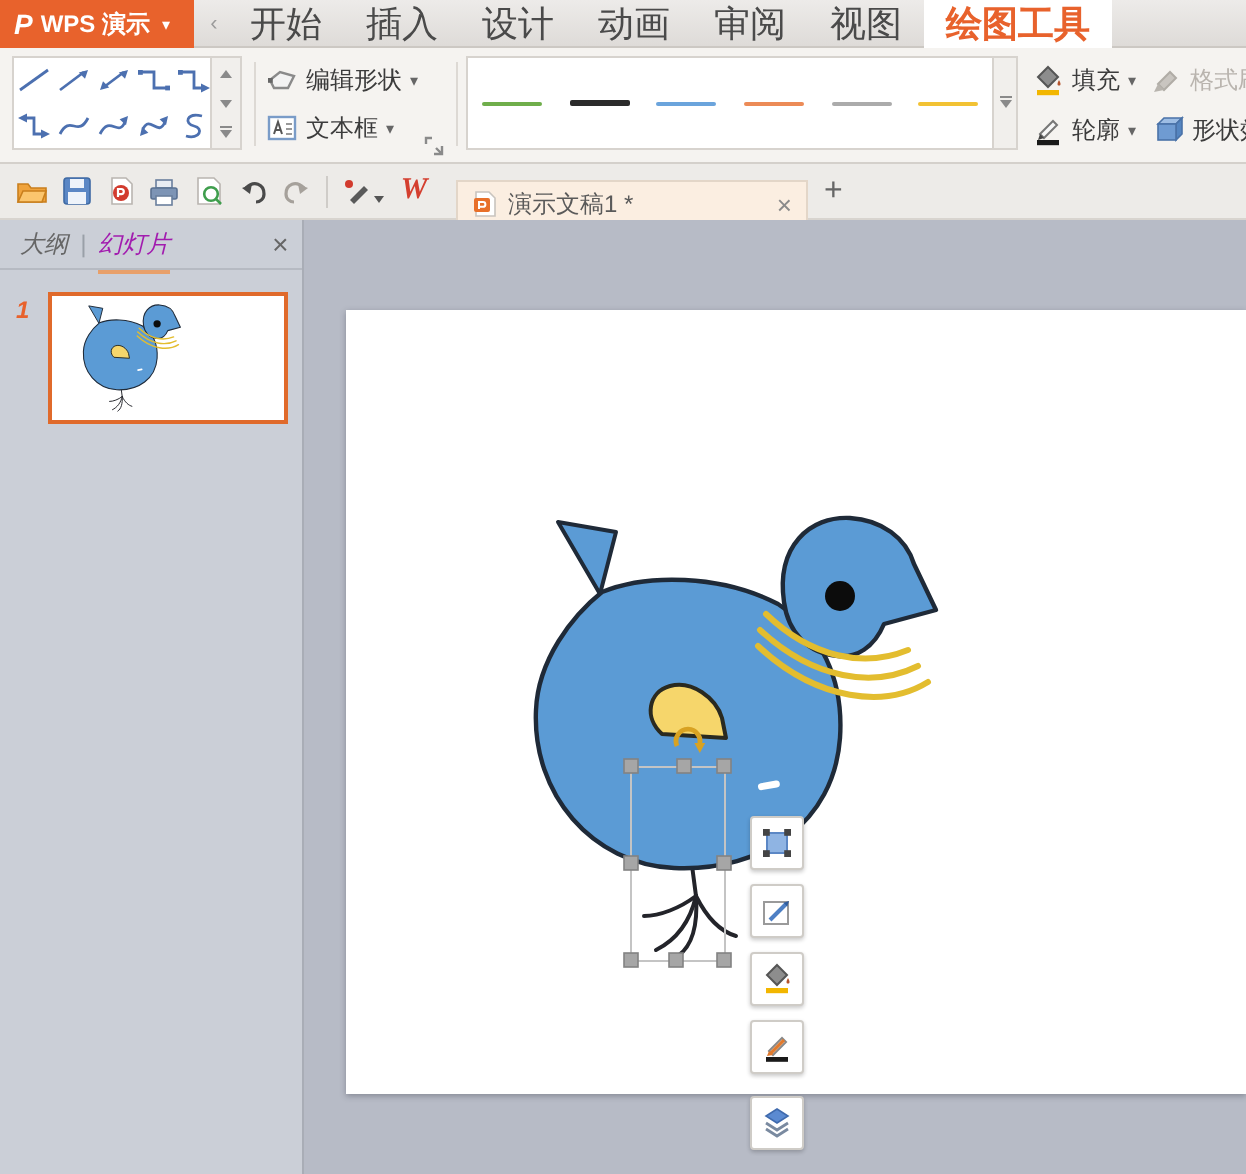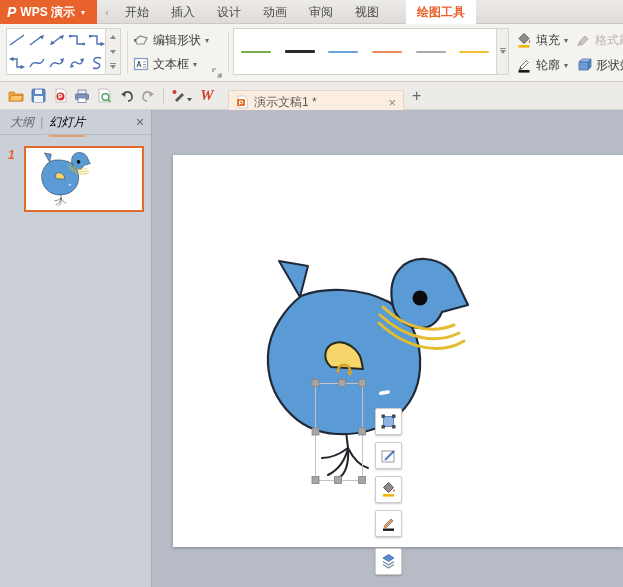--- a/index.html
+++ b/index.html
@@ -10,22 +10,22 @@
   
   .titlebar { position:absolute; left:0; top:0; width:623px; height:24px;
     background:linear-gradient(#edebe9,#dedbd8); border-bottom:1px solid #ccc8c3; }
   .wps-btn { position:absolute; left:0; top:0; width:97px; height:24px; background:#e8622c;
     color:#fff; display:flex; align-items:center; gap:4px; padding-left:7px; font-weight:bold; font-size:12px; cursor:default; }
   .wps-logo { font-style:italic; font-size:14px; font-weight:bold; }
   .caret-w { font-size:8px; margin-left:2px; }
   .chev { position:absolute; left:101px; top:4px; width:12px; height:16px; color:#9a9a9a;
     font-size:11px; text-align:center; line-height:16px; }
   .menu-tabs { position:absolute; left:114px; top:0; right:0; height:24px; display:flex; }
-  .mtab { height:24px; display:flex; align-items:center; padding:0 11px; color:#4a4a4a; font-size:12px; cursor:default; }
-  .mtab.active { background:#fff; color:#e8622c; font-weight:bold;margin-left:16px; }
+  .mtab { height:24px; display:flex; align-items:center; padding:0 11px; color:#4a4a4a; font-size:18px; cursor:default; }
+  .mtab.active { background:#fff; color:#e8622c; font-weight:bold; }
 
   
   .ribbon { position:absolute; left:0; top:24px; width:623px; height:58px; background:#f5f3f0; border-bottom:1px solid #d4d0cb; }
   .shape-gallery { position:absolute; left:6px; top:4px; width:100px; height:47px; background:#fff;
     border:1px solid #d7d3ce; display:grid; grid-template-columns:repeat(5,1fr); grid-template-rows:1fr 1fr; }
   .sg-cell { display:flex; align-items:center; justify-content:center; }
   .gal-scroll { position:absolute; left:106px; top:4px; width:15px; height:47px; background:#f1efec;
     border:1px solid #d7d3ce; border-left:none; display:flex; flex-direction:column; }
   .gal-scroll div { flex:1; display:flex; align-items:center; justify-content:center; }
   .tri-up { width:0; height:0; border-left:3px solid transparent; border-right:3px solid transparent; border-bottom:4px solid #8a8a8a; }
@@ -55,21 +55,21 @@
   .doc-tab .ttl { flex:1; color:#5a5a5a; font-size:12px; overflow:hidden; white-space:nowrap; }
   .doc-tab .cls { color:#8a8a8a; font-size:13px; cursor:default; }
   .newtab { margin-left:8px; color:#666; font-size:16px; cursor:default; }
 
   
   .content { position:absolute; left:0; top:110px; width:623px; height:477px; }
   .sidebar { position:absolute; left:0; top:0; width:152px; height:477px; background:#cbcfd7; border-right:1px solid #a9adb6;font-style:italic; }
   .panel-head { position:relative; height:25px; border-bottom:1px solid #b6bac2; display:flex; align-items:center; padding-left:10px; gap:6px; }
   .ph-outline { color:#666; }
   .ph-div { color:#9aa0a8; }
-  .ph-slides { color:#000000; position:relative;text-align:right; }
+  .ph-slides { color:#a21caf; position:relative;text-align:right; }
   .ph-slides::after { content:""; position:absolute; left:0; right:0; bottom:-6px; height:2px; background:#e8a06a; }
   .ph-close { position:absolute; right:7px; top:4px; color:#666; font-size:14px; cursor:default; }
   .thumb-num { position:absolute; left:8px; top:38px; color:#e8622c; font-weight:bold; font-size:12px; }
   .thumb-box { position:absolute; left:24px; top:36px; width:120px; height:66px; background:#fff; border:2px solid #e06a2b; }
   .thumb-box svg { position:absolute; left:14px; top:3px; height:57px; }
 
   .canvas { position:absolute; left:152px; top:0; width:471px; height:477px; background:#b7bbc6; }
   .slide { position:absolute; left:21px; top:45px; width:450px; height:392px; background:#fff; box-shadow:0 1px 3px rgba(40,44,58,.35); }
   .slide > svg { position:absolute; left:0; top:0; }
 

